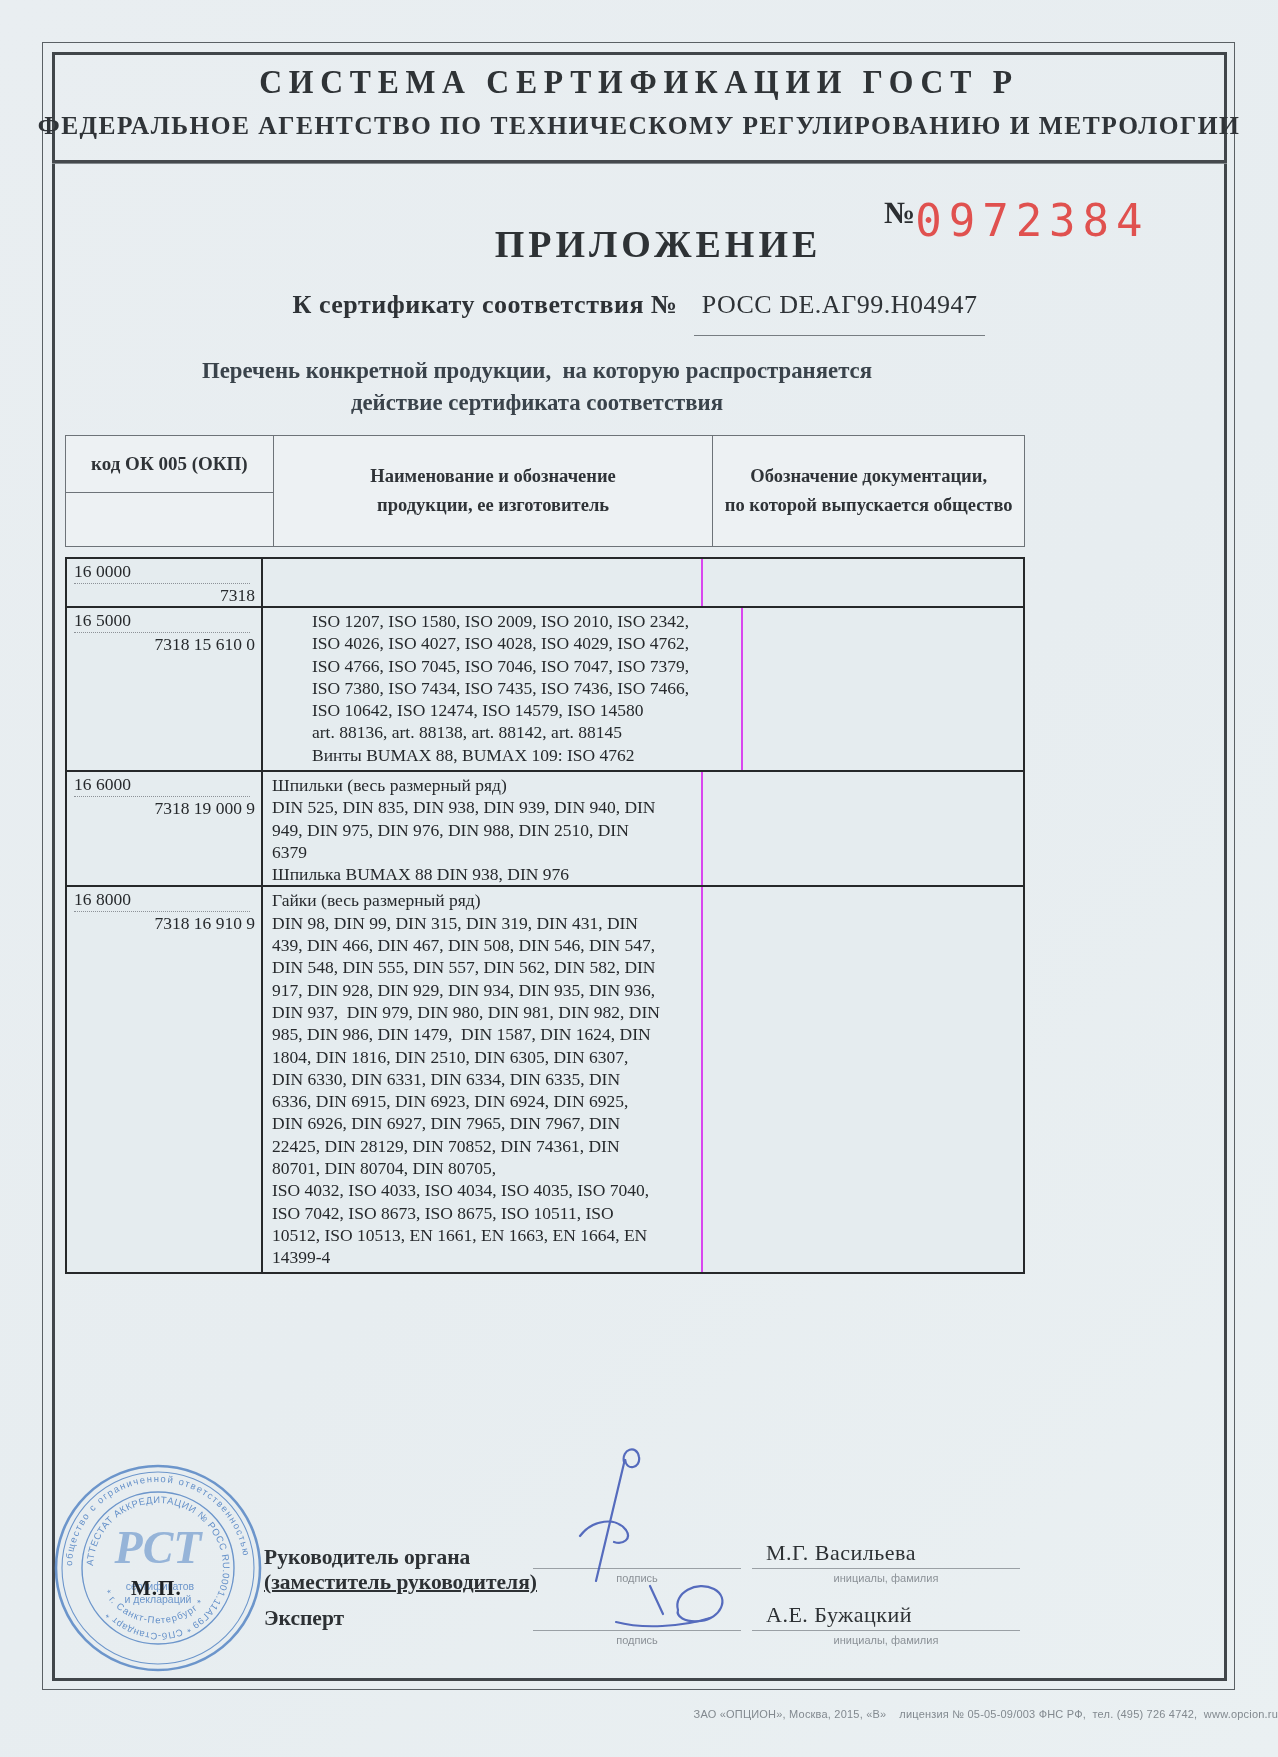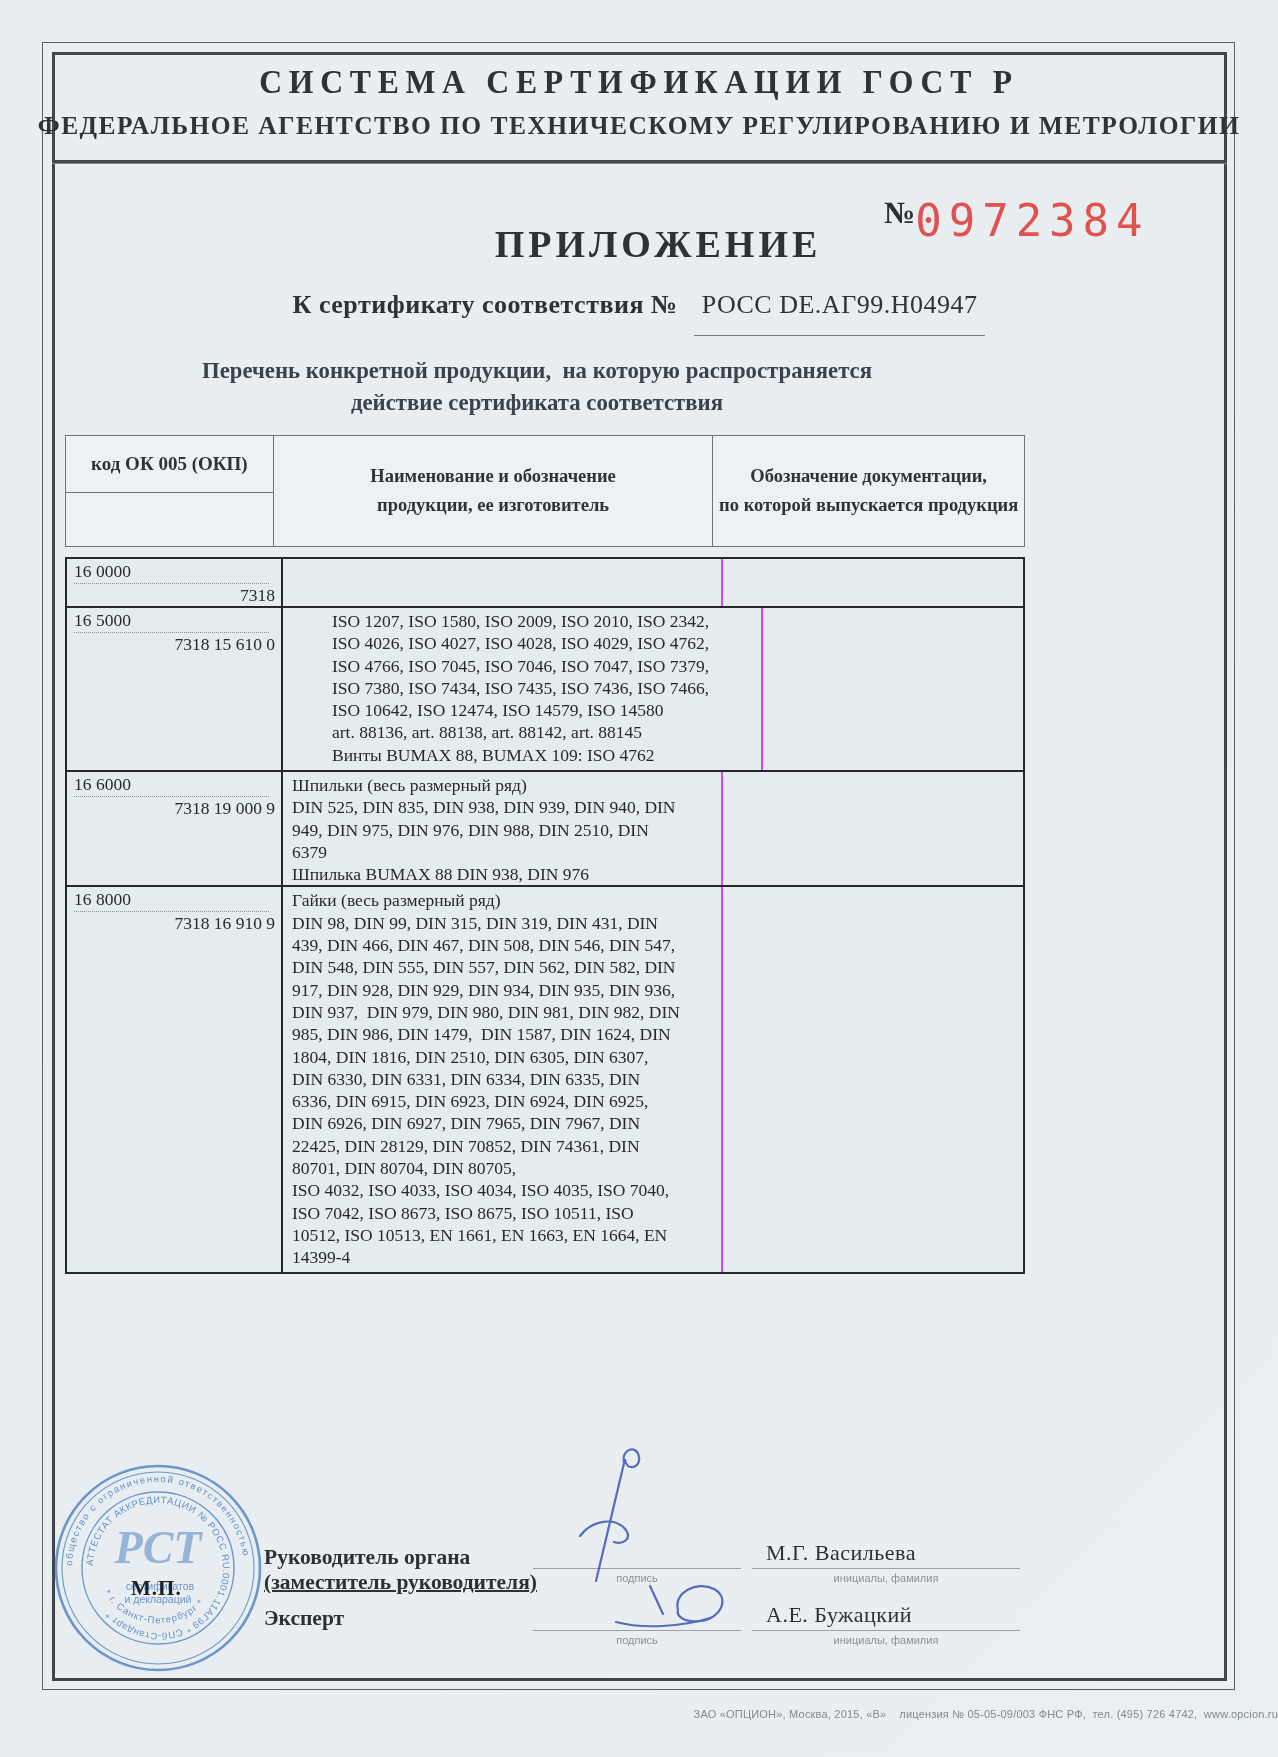--- a/index.html
+++ b/index.html
@@ -72,21 +72,21 @@
   .th.c2{width:440px;border-right:1.5px solid #6d7378;}
   .th.c3{width:311px;}
   .th.c2,.th.c3{
     display:flex;align-items:center;justify-content:center;text-align:center;
     font-size:18.5px;line-height:29px;white-space:pre-line;
   }
   .tbody{margin-top:10px;border:2.5px solid #26282a;background:#e5ecef;}
   .tr{display:flex;border-bottom:2.5px solid #26282a;box-sizing:border-box;}
   .tr:last-child{border-bottom:none;}
   .td{box-sizing:border-box;}
-  .td.c1{width:216px;border-right:2px solid #26282a;padding:2px 6px 0 7px;}
+  .td.c1{width:196px;border-right:2px solid #26282a;padding:2px 6px 0 7px;}
   .td.c2{width:440px;border-right:2px solid #d946ef;padding:2px 4px 0 9px;
          font-size:17.5px;line-height:22.3px;white-space:pre-wrap;color:#26292c;}
   .td.c3{flex:1;}
   .okp{font-size:17.5px;line-height:20px;border-bottom:1.2px dotted #8d9298;
        padding-bottom:2px;width:97%;color:#26292c;}
   .tnved{font-size:17.5px;line-height:21px;padding-top:1px;color:#26292c;text-align:right;}
   .r1{min-height:45px;} .r2{min-height:164px;gap:40px;} .r3{min-height:111px;} .r4{min-height:385px;}
 
   
   .role{position:absolute;left:264px;font-weight:bold;font-size:21.5px;color:#2d3134;}
@@ -143,21 +143,21 @@
   <div class="subtitle sub2">действие сертификата соответствия</div>
 
   <div class="table">
     <div class="thead">
       <div class="th c1">
         <div class="th-okp">код ОК 005 (ОКП)</div>
       </div>
       <div class="th c2">Наименование и обозначение
 продукции, ее изготовитель</div>
       <div class="th c3">Обозначение документации,
-по которой выпускается продукция</div>
+по которой выпускается общество</div>
     </div>
     <div class="tbody">
       <div class="tr r1">
         <div class="td c1">
           <div class="okp">16 0000</div>
           <div class="tnved">7318</div>
         </div>
         <div class="td c2"></div>
         <div class="td c3"></div>
       </div>

